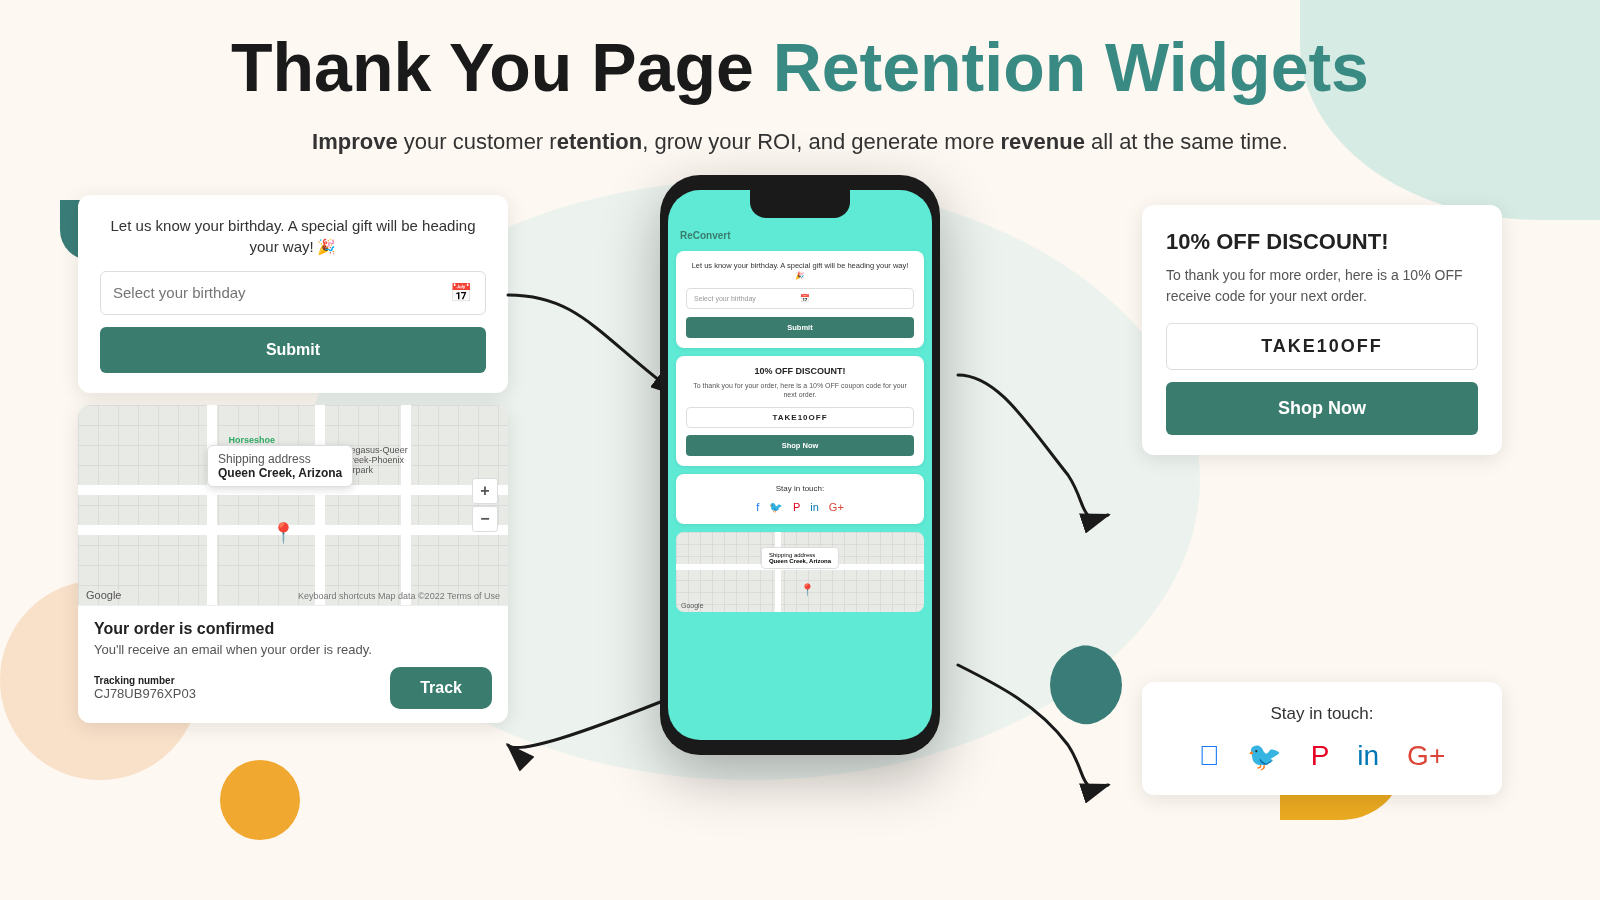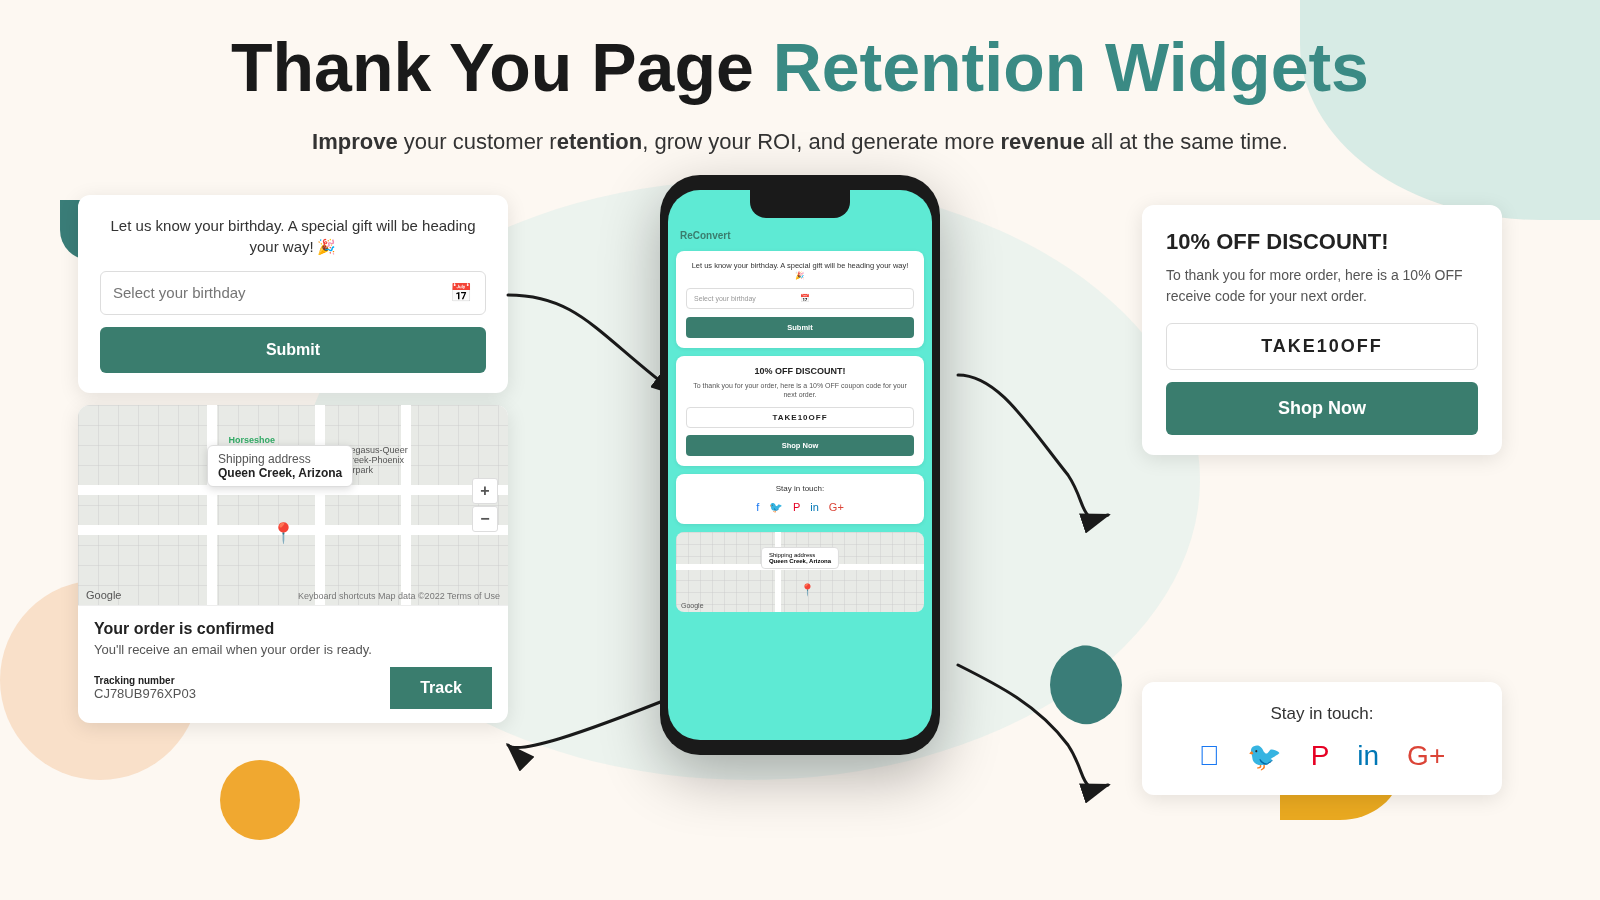--- a/index.html
+++ b/index.html
@@ -271,21 +271,21 @@
       color: #222;
     }
     .tracking-info .tracking-number {
       font-size: 13px;
       color: #555;
     }
     .track-btn {
       background: #3a7d6e;
       color: white;
       border: none;
-      border-radius: 0;
+      border-radius: 10px;
       padding: 12px 30px;
       font-size: 16px;
       font-weight: 600;
       cursor: pointer;
     }
 
     
     .phone-mockup {
       position: absolute;
       top: 0; left: 50%;

